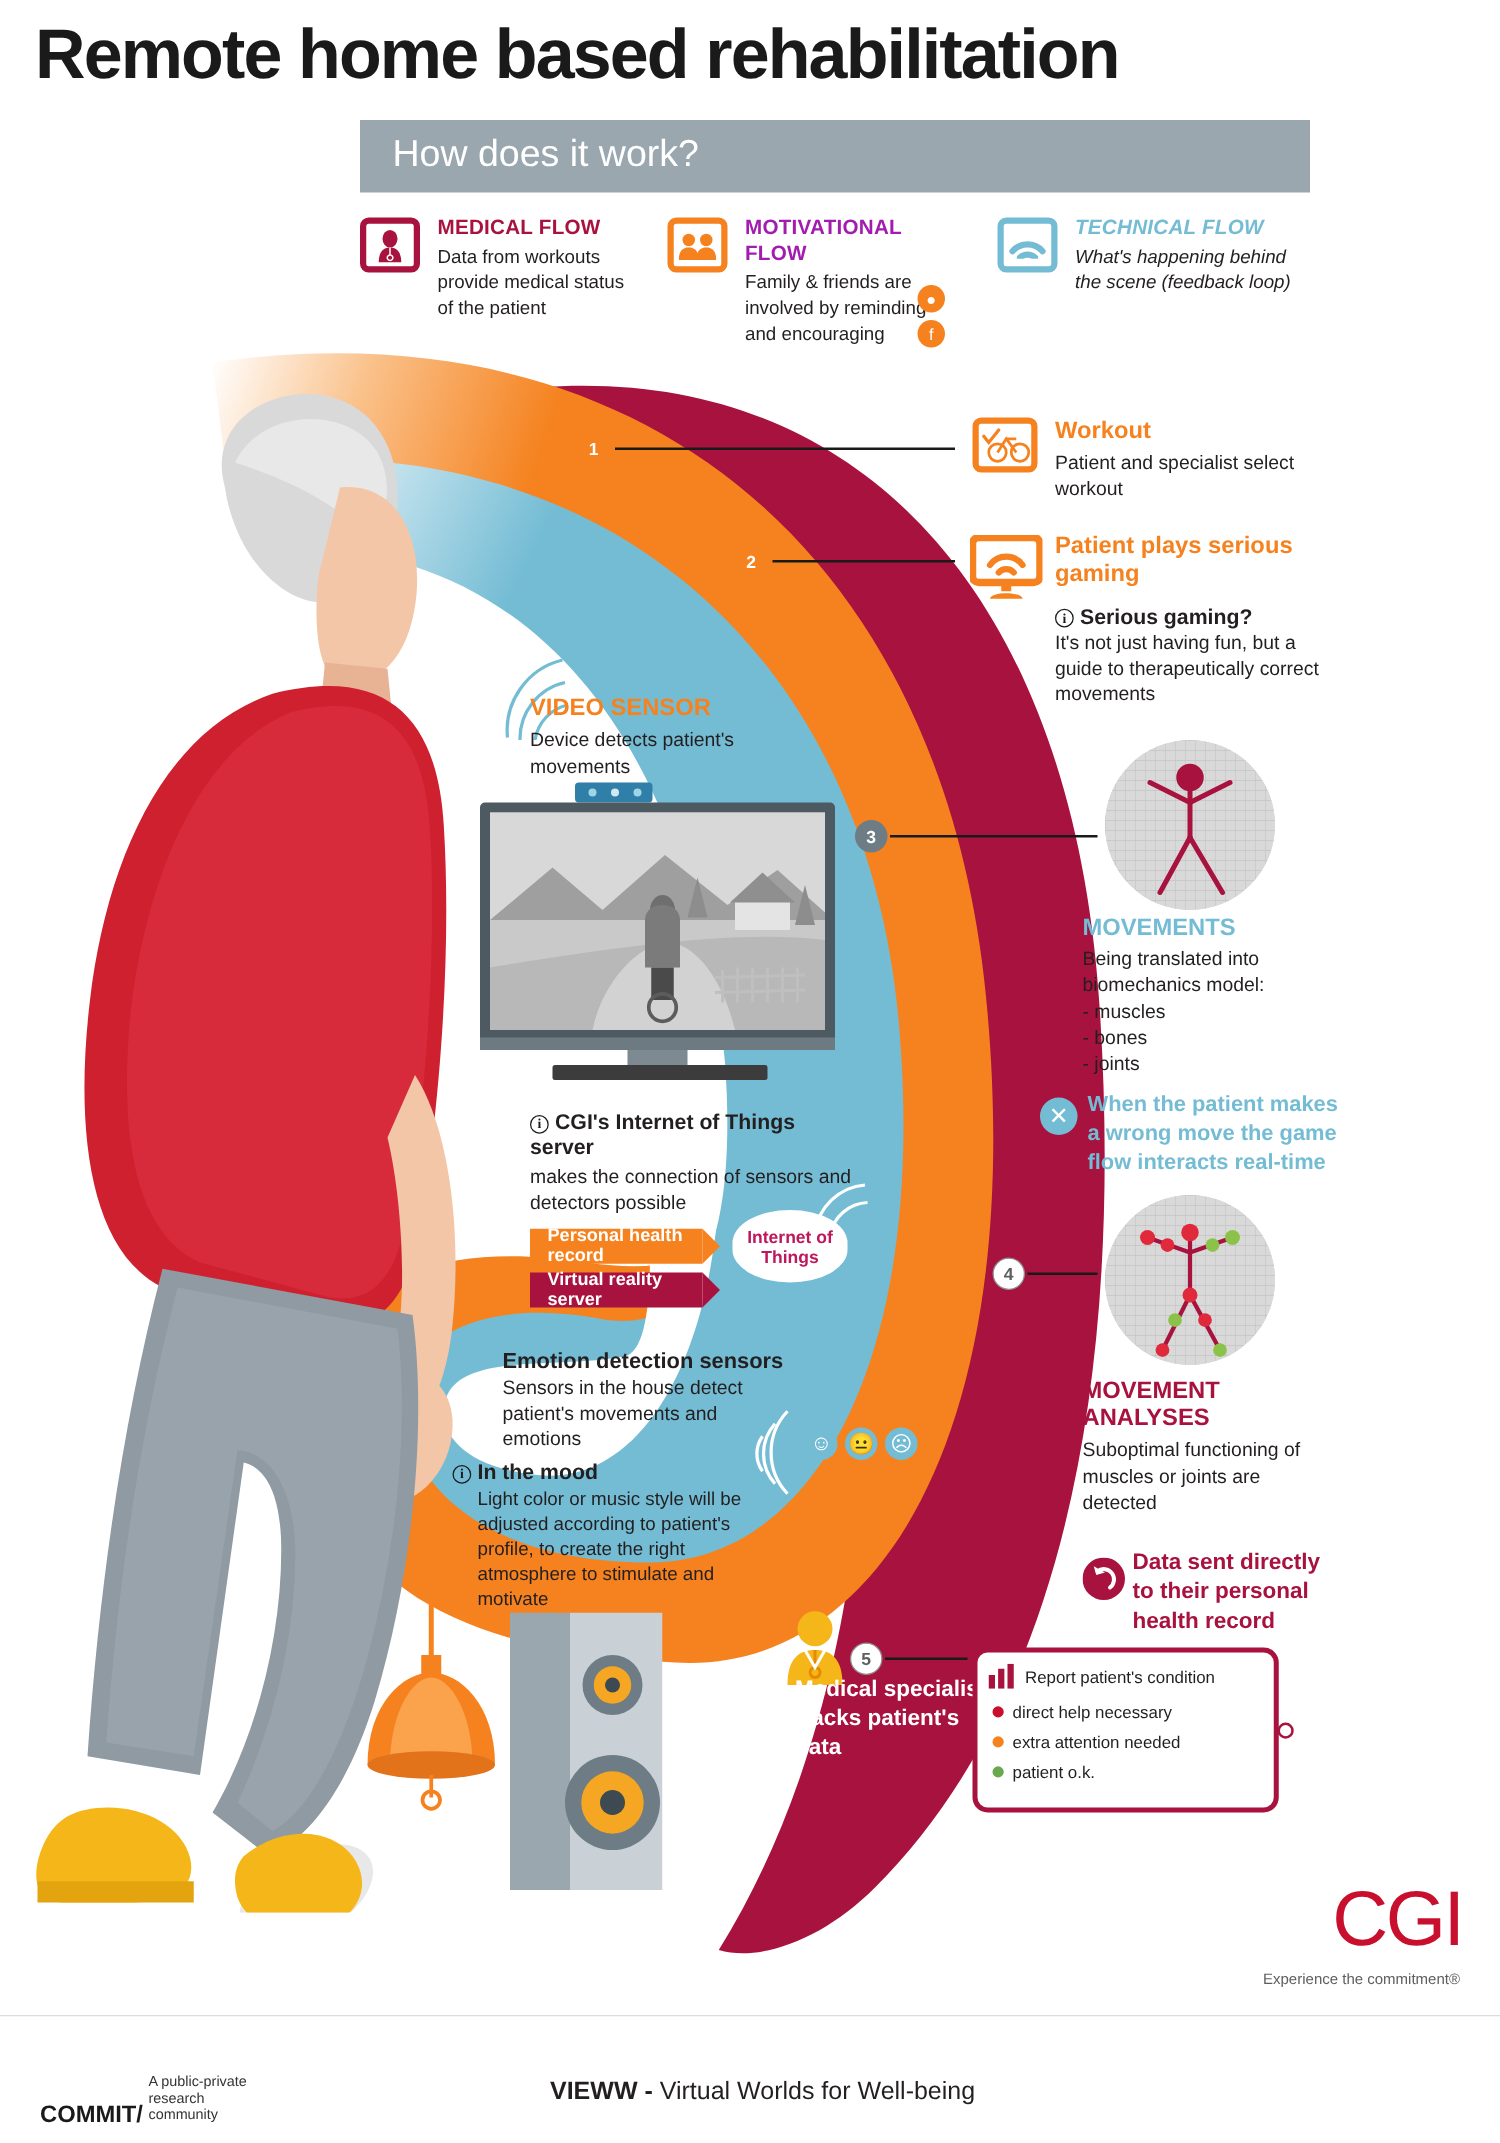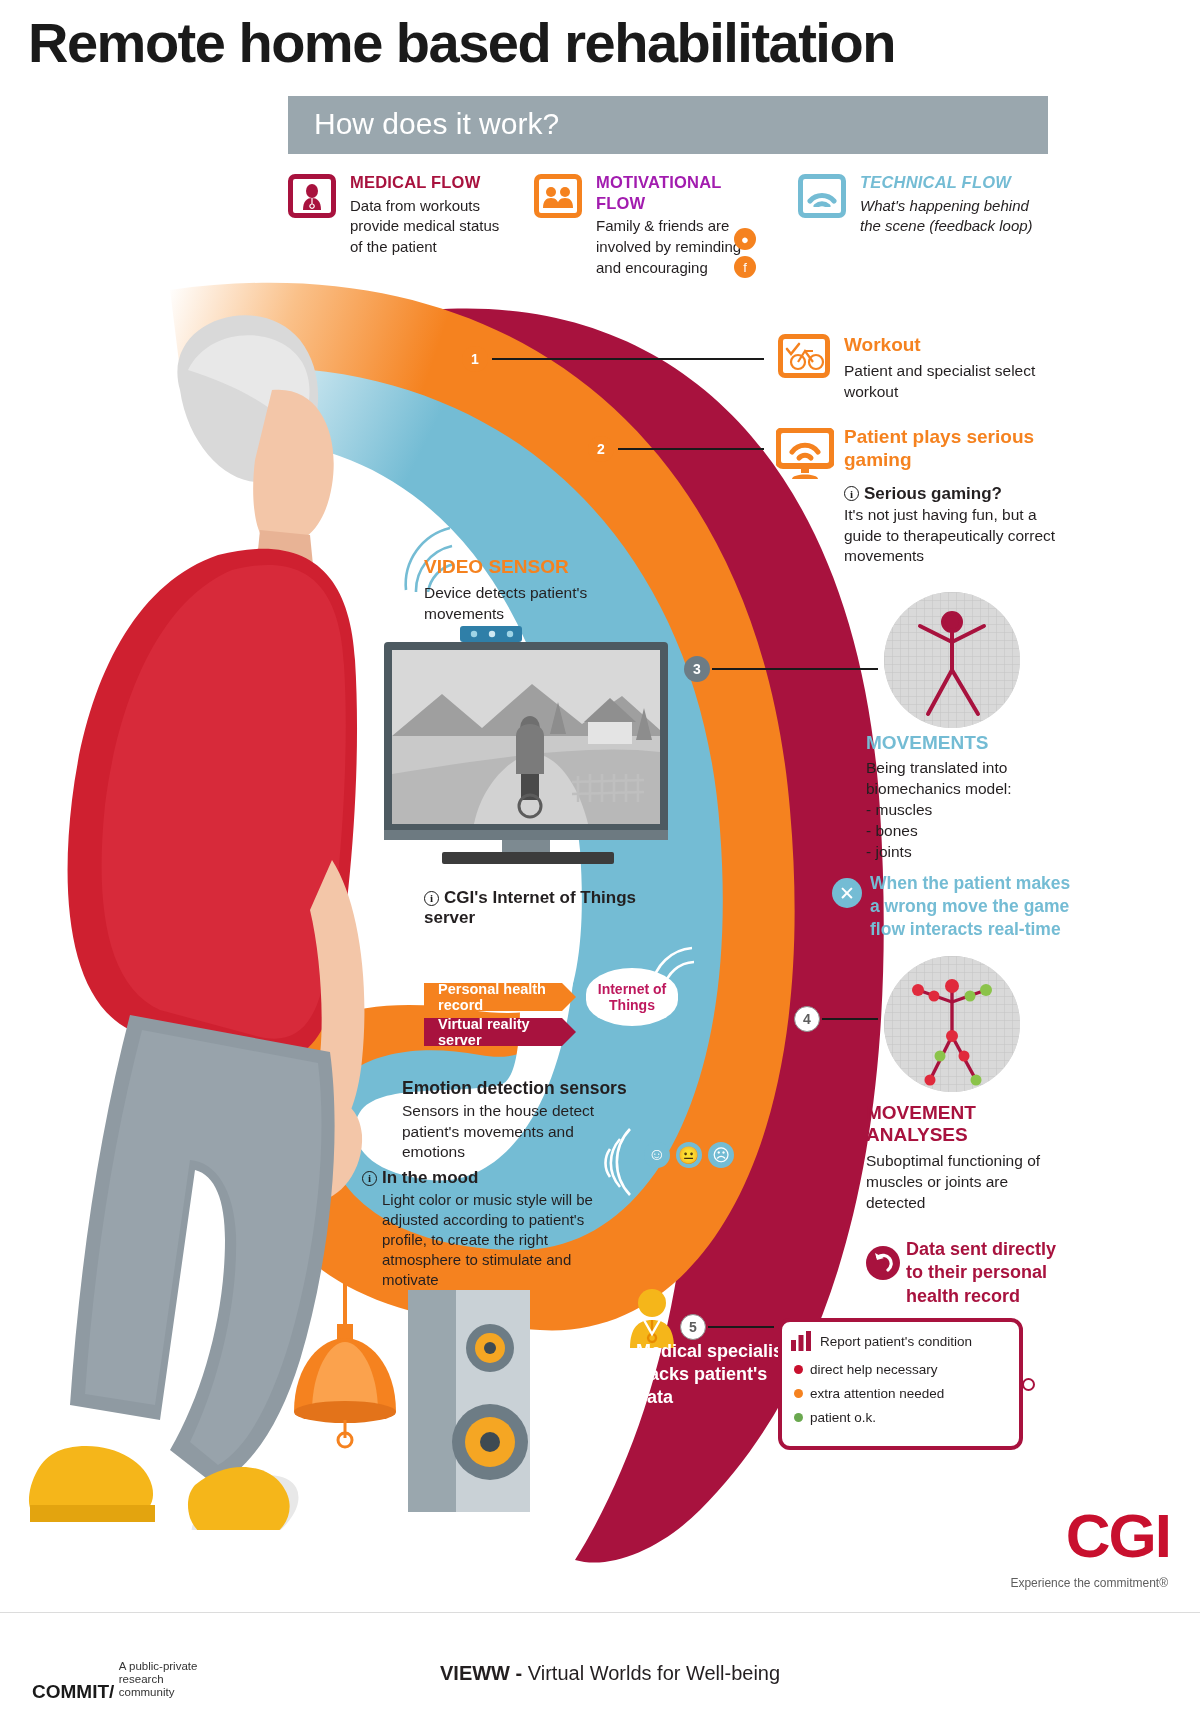--- a/index.html
+++ b/index.html
@@ -136,21 +136,21 @@
   .dot { width:9px;height:9px;border-radius:50%; margin-right:7px; flex:none;}
 
   
   #footer { left:0; top:1612px; width:1200px; height:102px; }
   #footer .bar { position:absolute; left:0; top:0; width:1200px; height:1px; background:#dcdcdc; }
   .f-commit { position:absolute; left:32px; top:48px; }
   .f-commit b { font-size:19px; font-weight:bold; color:#1a1a1a; }
   .f-commit span { font-size:11.5px; color:#333; line-height:1.15; display:inline-block; vertical-align:2px;}
   .f-vieww { position:absolute; left:440px; top:50px; font-size:20px; color:#231f20; }
   .f-vieww b { font-weight:bold; }
-  #cgi-logo { position:absolute; right:30px; top:-112px; font-size:62px; font-weight:bold; color:#c8102e; letter-spacing:-2px;}
+  #cgi-logo { position:absolute; right:30px; top:-112px; font-size:62px; font-weight:normal; color:#c8102e; letter-spacing:-2px;}
   #cgi-tag { position:absolute; right:32px; top:-36px; font-size:12px; color:#5e5e5e; }
 
   .movements-label { font-size:19px; font-weight:bold; color:#74bcd4; }
   .analyses-label { font-size:19px; font-weight:bold; color:#a8123e; line-height:1.18;}
 
   .circle-photo {
     width:136px; height:136px; border-radius:50%; overflow:hidden; position:absolute;
     background:#d8d8d8;
   }
   .xmark {
@@ -394,20 +394,21 @@
 
 <div class="xmark" style="left:832px; top:878px;">✕</div>
 <div class="abs" style="left:870px; top:872px; width:212px;">
   <div style="font-size:17.5px; font-weight:bold; color:#74bcd4; line-height:1.3;">When the patient makes a wrong move the game flow interacts real-time</div>
 </div>
 
 <div class="abs" style="left:424px; top:888px; width:260px;">
   <div>
     <span class="info-i w">i</span><span style="font-size:17px;font-weight:bold;">CGI's Internet of Things server</span>
   </div>
+  <div class="callout-body">makes the connection of sensors and detectors possible</div>
 </div>
 
 <svg class="abs" style="left:648px; top:944px;" width="52" height="44" viewBox="0 0 52 44">
   <path d="M4 42 A44 44 0 0 1 44 4" stroke="#ffffff" stroke-width="2.6" fill="none"></path>
   <path d="M16 44 A32 32 0 0 1 46 18" stroke="#ffffff" stroke-width="2.6" fill="none"></path>
 </svg>
 
 <div class="tag" id="tag-phr">Personal health record</div>
 <div class="tag" id="tag-vrs">Virtual reality server</div>
 <div id="iot-bubble" class="abs">Internet of Things</div>

